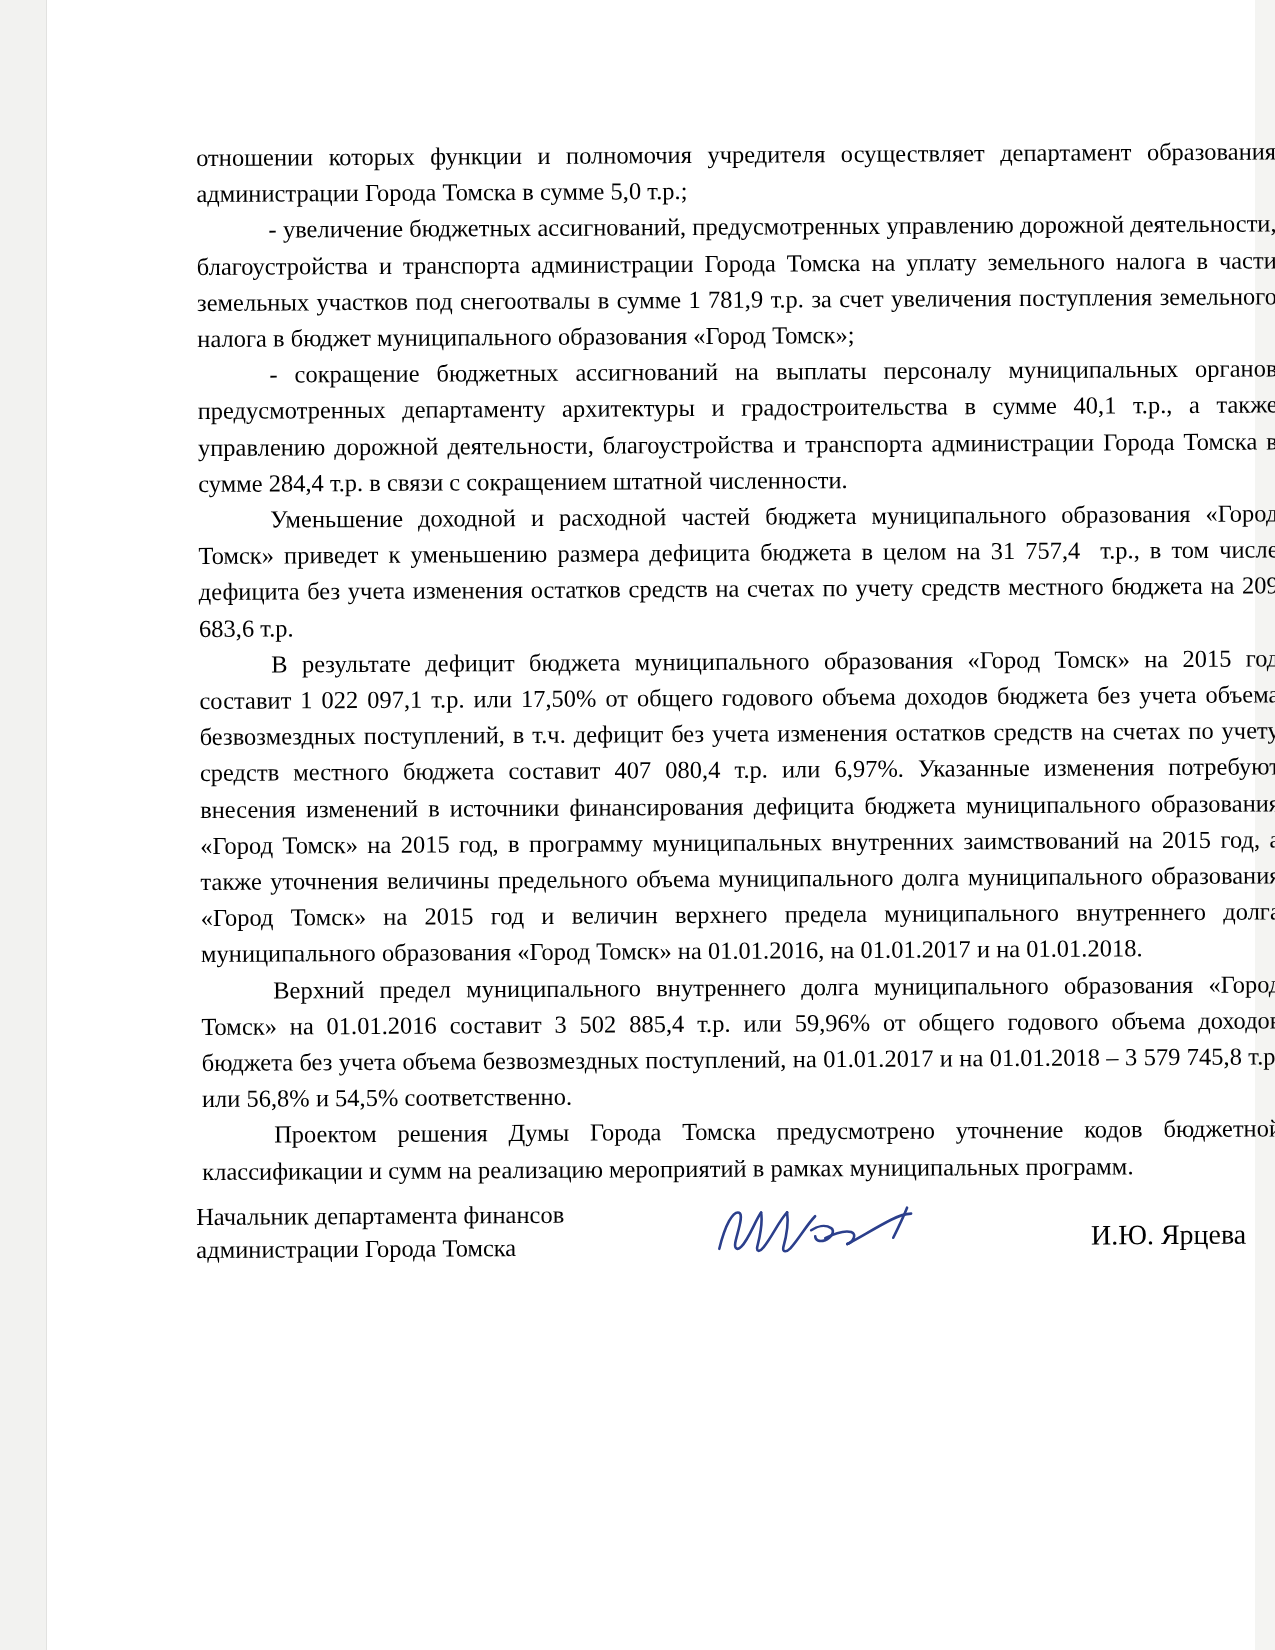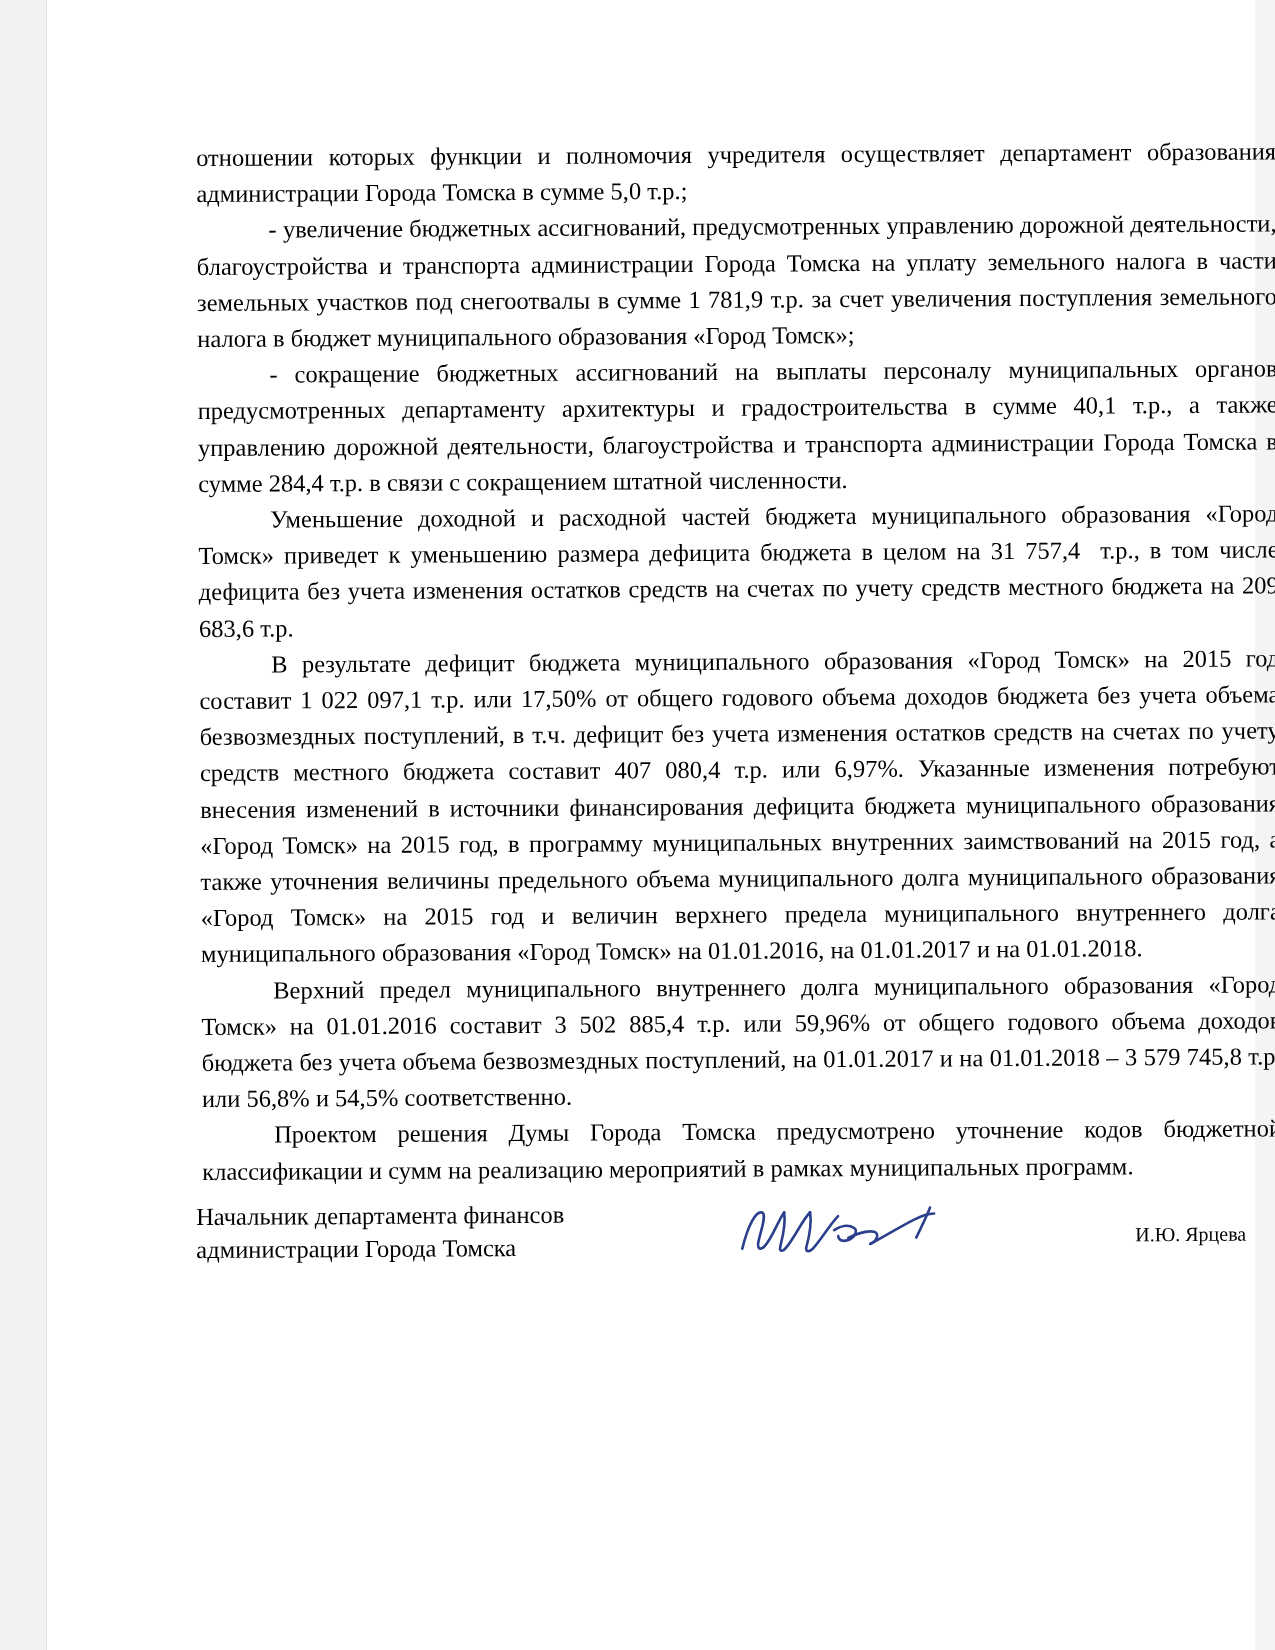--- a/index.html
+++ b/index.html
@@ -79,21 +79,21 @@
     font-size: 24.5px;
     line-height: 33px;
     white-space: pre-line;
   }
   .sign-mid {
     position: relative;
     width: 260px;
     height: 70px;
   }
   .sign-name {
-    font-size: 20px;
+    font-size: 28px;
     line-height: 33px;
     padding-top: 24px;
     padding-right: 10px;
     white-space: nowrap;
   }
   .signature-svg {
     position: absolute;
     left: 10px;
     top: -6px;
   }

